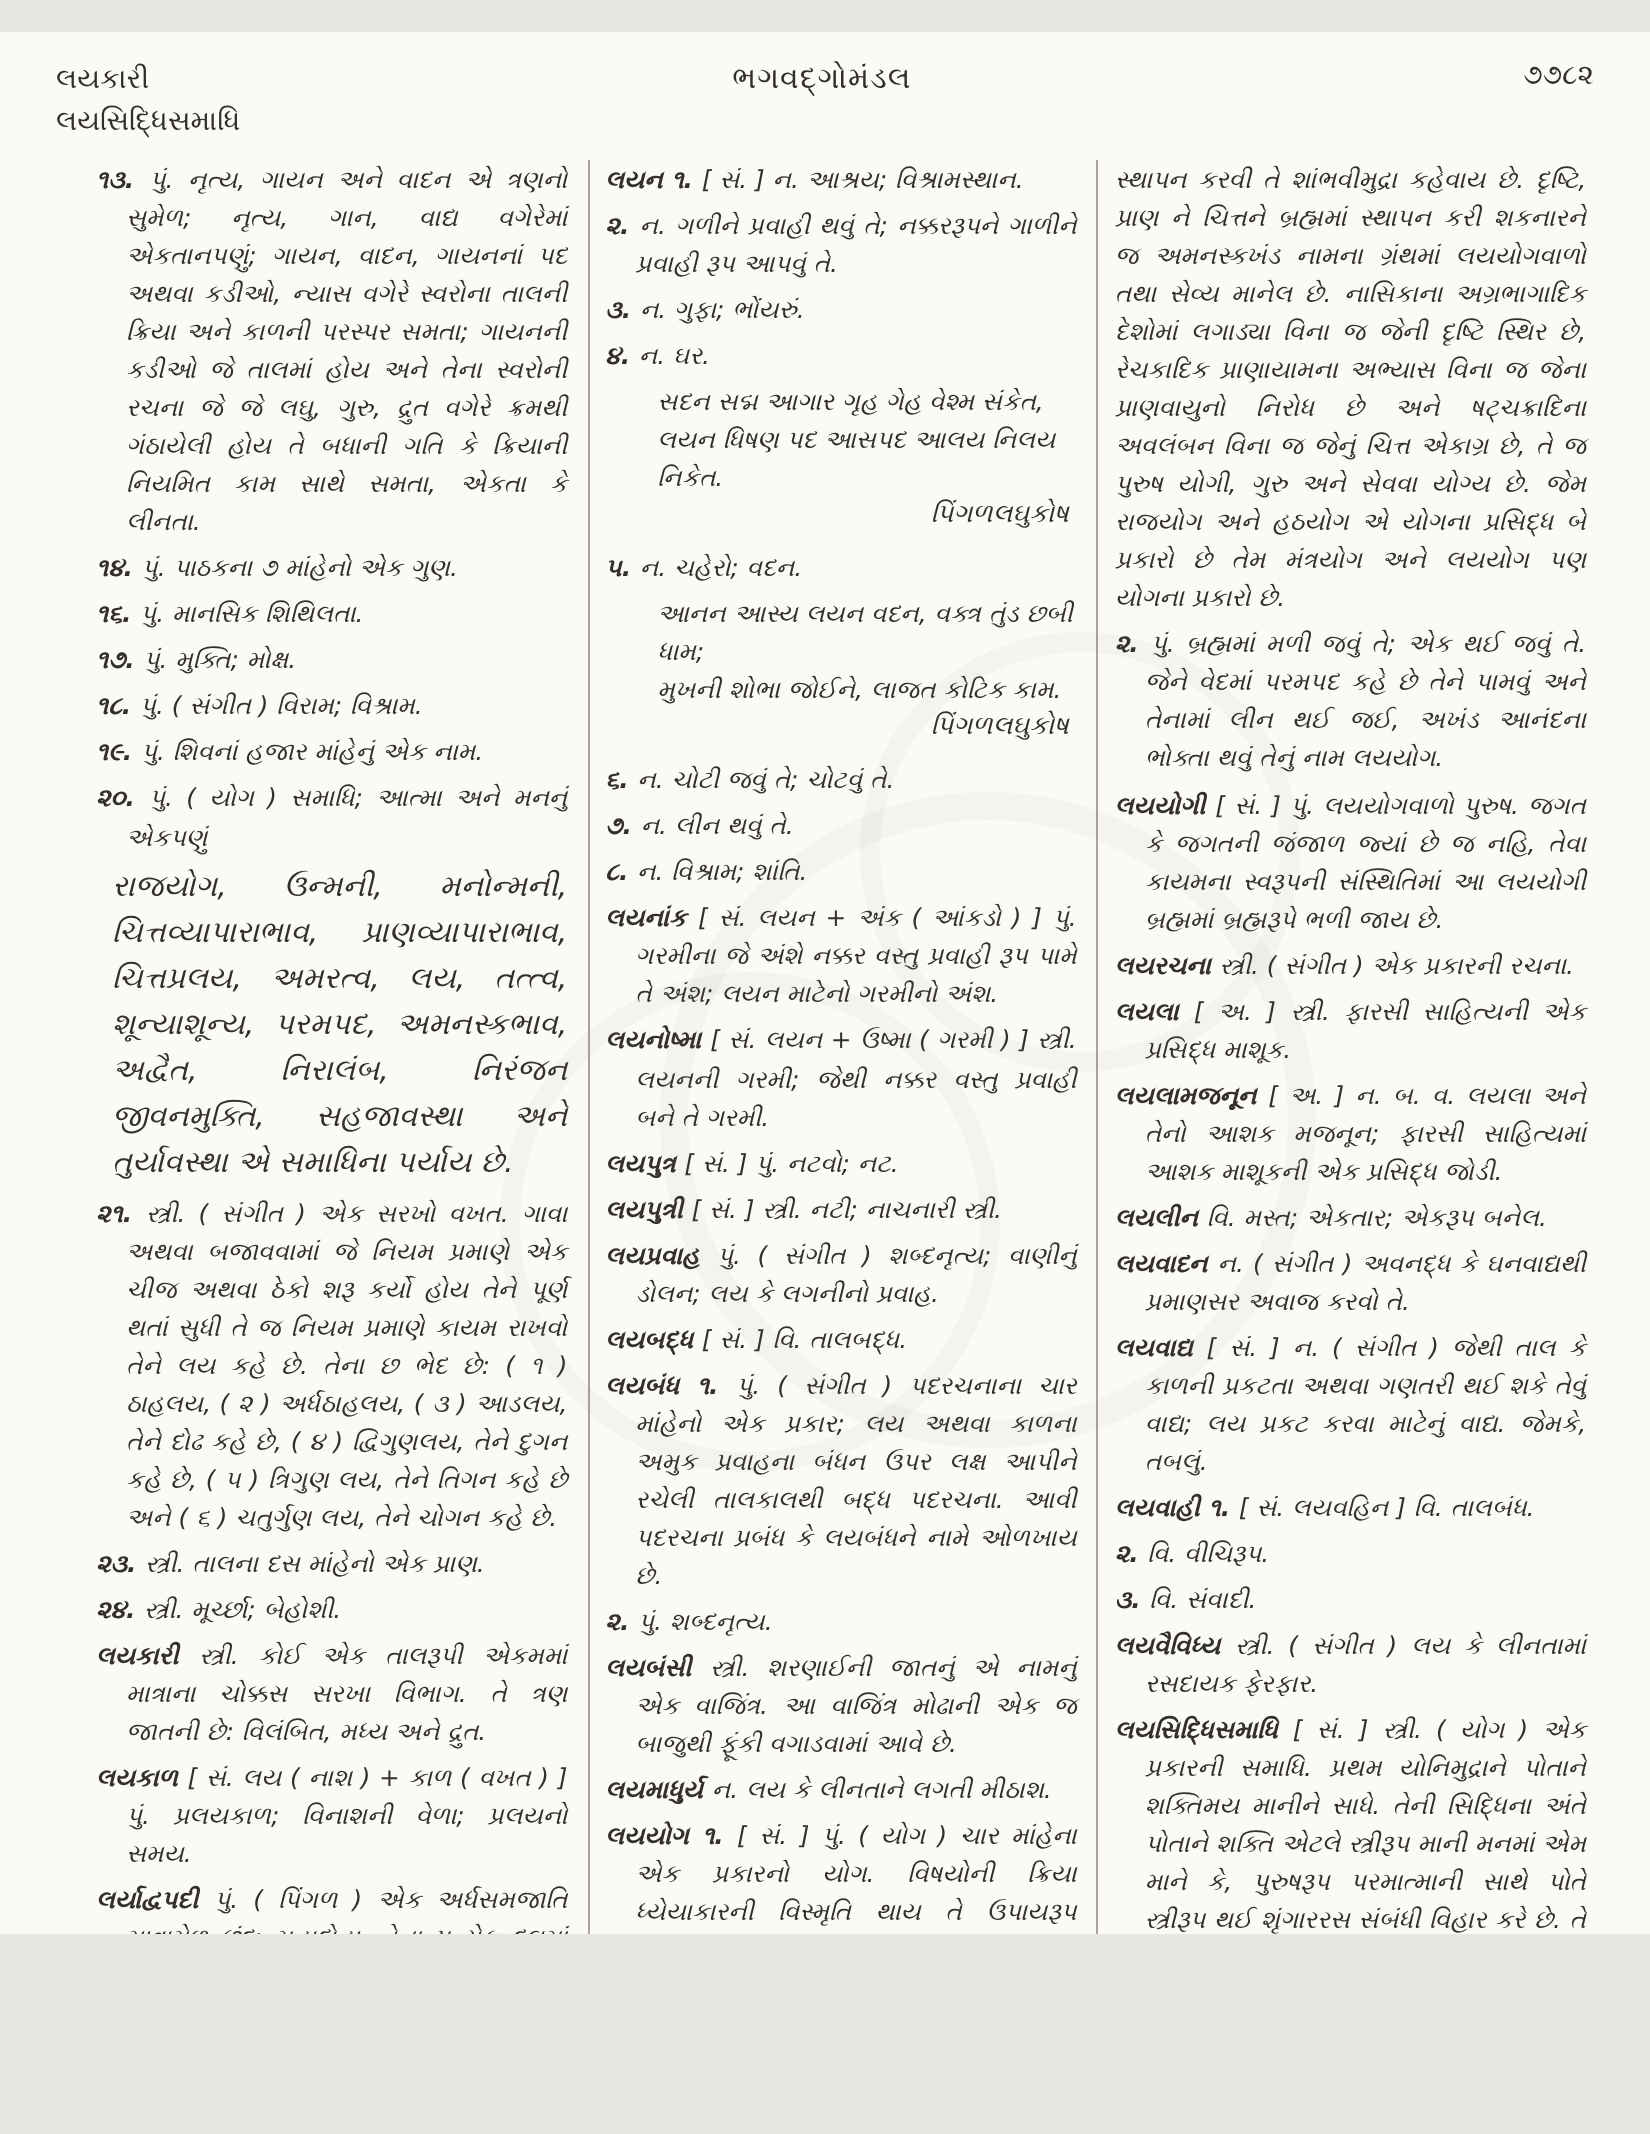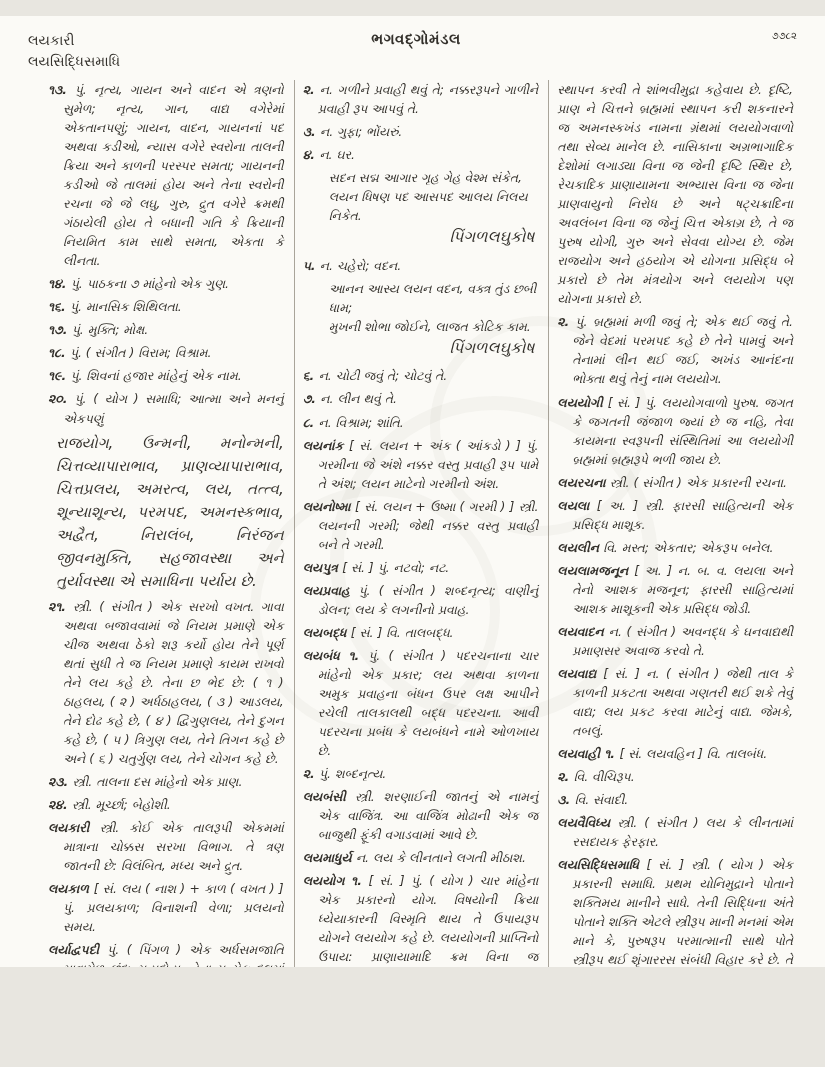--- a/index.html
+++ b/index.html
@@ -18,22 +18,22 @@
   .wm1{width:300px;height:300px;left:330px;top:380px;}
   .wm2{width:200px;height:200px;left:430px;top:300px;border-width:10px;}
   .wm3{width:230px;height:230px;left:250px;top:470px;border-width:10px;}
 
   .header{
     display:flex;align-items:flex-start;justify-content:space-between;
     padding:14px 28px 2px 28px;
   }
   .guide{line-height:1.5;font-size:14px;}
   .guide .gw{display:block;}
-  .title{font-size:15px;font-weight:bold;letter-spacing:.5px;transform:translateX(-30px);}
-  .pageno{font-size:10px;}
+  .title{font-size:15px;font-weight:normal;letter-spacing:.5px;transform:translateX(-30px);}
+  .pageno{font-size:14px;}
 
   .columns{
     display:flex;
     padding:6px 22px 10px 40px;
     gap:0;
     height:1000px;
     box-sizing:border-box;
     font-style:italic;
   }
   .col{
@@ -44,21 +44,21 @@
     overflow:hidden;
   }
   .col + .col{border-left:1px solid #a9a49a;}
 
   p{margin:0 0 4px 0;}
   .entry{padding-left:15px;text-indent:-15px;text-align:justify;}
   .cont{text-align:justify;}
   .syn{margin-left:8px;text-align:justify;font-size:15px;}
   .verse{margin-left:26px;margin-bottom:0;}
   .verse.spread{word-spacing:1.1em;}
-  .attrib{text-align:right;margin:0 4px 6px 0;font-size:16px;}
+  .attrib{text-align:right;margin:0 4px 6px 0;font-size:13px;}
   b{font-weight:bold;}
 </style>
 </head>
 <body>
 
 <div class="page">
   <div class="wm wm1"></div>
   <div class="wm wm2"></div>
   <div class="wm wm3"></div>
 
@@ -85,52 +85,54 @@
         <p class="entry"><b>૨૩. </b>સ્ત્રી. તાલના દસ માંહેનો એક પ્રાણ.</p>
         <p class="entry"><b>૨૪. </b>સ્ત્રી. મૂર્ચ્છા; બેહોશી.</p>
         <p class="entry"><b>લયકારી </b>સ્ત્રી. કોઈ એક તાલરૂપી એકમમાં માત્રાના ચોક્કસ સરખા વિભાગ. તે ત્રણ જાતની છે: વિલંબિત, મધ્ય અને દ્રુત.</p>
         <p class="entry"><b>લયકાળ </b>[ સં. લય ( નાશ ) + કાળ ( વખત ) ] પું. પ્રલયકાળ; વિનાશની વેળા; પ્રલયનો સમય.</p>
         <p class="entry"><b>લર્યાદ્વપદી </b>પું. ( પિંગળ ) એક અર્ધસમજાતિ માત્રામેળ છંદ; મહાદોહા. તેના પ્રત્યેક દલમાં સાત ચોકલિયા ગણ આવી ૨૮ માત્રા હોય છે. ૧, ૫, ૯, ૧૩, ૧૭, ૨૧, ૨૫ માત્રાએ તાલ આવે છે.</p>
         <p class="verse">ચોકલિયા ગણ મુનિ પ્રતિ દલમાં</p>
         <p class="verse spread">પ્રથમે તાલ જ ધરજે;</p>
         <p class="verse">ચારે ચઢતા લયદ્વિપદીમાં</p>
       </div>
       <div class="col">
+        <p class="entry"><b>લયન ૧. </b>[ સં. ] ન. આશ્રય; વિશ્રામસ્થાન.</p>
         <p class="entry"><b>૨. </b>ન. ગળીને પ્રવાહી થવું તે; નક્કરરૂપને ગાળીને પ્રવાહી રૂપ આપવું તે.</p>
         <p class="entry"><b>૩. </b>ન. ગુફા; ભોંયરું.</p>
         <p class="entry"><b>૪. </b>ન. ઘર.</p>
         <p class="verse">સદન સદ્મ આગાર ગૃહ ગેહ વેશ્મ સંકેત,</p>
         <p class="verse">લયન ધિષણ પદ આસપદ આલય નિલય નિકેત.</p>
         <p class="attrib">પિંગળલઘુકોષ</p>
         <p class="entry"><b>૫. </b>ન. ચહેરો; વદન.</p>
         <p class="verse">આનન આસ્ય લયન વદન, વક્ત્ર તુંડ છબી ધામ;</p>
         <p class="verse">મુખની શોભા જોઈને, લાજત કોટિક કામ.</p>
         <p class="attrib">પિંગળલઘુકોષ</p>
         <p class="entry"><b>૬. </b>ન. ચોટી જવું તે; ચોટવું તે.</p>
         <p class="entry"><b>૭. </b>ન. લીન થવું તે.</p>
         <p class="entry"><b>૮. </b>ન. વિશ્રામ; શાંતિ.</p>
         <p class="entry"><b>લયનાંક </b>[ સં. લયન + અંક ( આંકડો ) ] પું. ગરમીના જે અંશે નક્કર વસ્તુ પ્રવાહી રૂપ પામે તે અંશ; લયન માટેનો ગરમીનો અંશ.</p>
         <p class="entry"><b>લયનોષ્મા </b>[ સં. લયન + ઉષ્મા ( ગરમી ) ] સ્ત્રી. લયનની ગરમી; જેથી નક્કર વસ્તુ પ્રવાહી બને તે ગરમી.</p>
         <p class="entry"><b>લયપુત્ર </b>[ સં. ] પું. નટવો; નટ.</p>
+        <p class="entry"><b>લયપુત્રી </b>[ સં. ] સ્ત્રી. નટી; નાચનારી સ્ત્રી.</p>
         <p class="entry"><b>લયપ્રવાહ </b>પું. ( સંગીત ) શબ્દનૃત્ય; વાણીનું ડોલન; લય કે લગનીનો પ્રવાહ.</p>
         <p class="entry"><b>લયબદ્ધ </b>[ સં. ] વિ. તાલબદ્ધ.</p>
         <p class="entry"><b>લયબંધ ૧. </b>પું. ( સંગીત ) પદરચનાના ચાર માંહેનો એક પ્રકાર; લય અથવા કાળના અમુક પ્રવાહના બંધન ઉપર લક્ષ આપીને રચેલી તાલકાલથી બદ્ધ પદરચના. આવી પદરચના પ્રબંધ કે લયબંધને નામે ઓળખાય છે.</p>
         <p class="entry"><b>૨. </b>પું. શબ્દનૃત્ય.</p>
         <p class="entry"><b>લયબંસી </b>સ્ત્રી. શરણાઈની જાતનું એ નામનું એક વાજિંત્ર. આ વાજિંત્ર મોઢાની એક જ બાજુથી ફૂંકી વગાડવામાં આવે છે.</p>
         <p class="entry"><b>લયમાધુર્ય </b>ન. લય કે લીનતાને લગતી મીઠાશ.</p>
         <p class="entry"><b>લયયોગ ૧. </b>[ સં. ] પું. ( યોગ ) ચાર માંહેના એક પ્રકારનો યોગ. વિષયોની ક્રિયા ધ્યેયાકારની વિસ્મૃતિ થાય તે ઉપાયરૂપ યોગને લયયોગ કહે છે. લયયોગની પ્રાપ્તિનો ઉપાય: પ્રાણાયામાદિ ક્રમ વિના જ શાંભવીમુદ્રાના અભ્યાસથી લયયોગની પ્રાપ્તિ થાય છે. શાંભવીમુદ્રાનું સ્વરૂપ હઠયોગપ્રદીપિકામાં આ પ્રમાણે કહ્યું છે: આધારથી બ્રહ્મરંધ્રપર્યંતના ચક્રોમાંના કોઈપણ વાંછિત ચક્રમાં અંતઃકરણની વૃત્તિને સ્થાપન કરવી ને દૃષ્ટિને નિમેષોન્મેષરહિત શરીરની બહારના પ્રદેશમાં</p>
       </div>
       <div class="col">
         <p class="cont">સ્થાપન કરવી તે શાંભવીમુદ્રા કહેવાય છે. દૃષ્ટિ, પ્રાણ ને ચિત્તને બ્રહ્મમાં સ્થાપન કરી શકનારને જ અમનસ્કખંડ નામના ગ્રંથમાં લયયોગવાળો તથા સેવ્ય માનેલ છે. નાસિકાના અગ્રભાગાદિક દેશોમાં લગાડ્યા વિના જ જેની દૃષ્ટિ સ્થિર છે, રેચકાદિક પ્રાણાયામના અભ્યાસ વિના જ જેના પ્રાણવાયુનો નિરોધ છે અને ષટ્ચક્રાદિના અવલંબન વિના જ જેનું ચિત્ત એકાગ્ર છે, તે જ પુરુષ યોગી, ગુરુ અને સેવવા યોગ્ય છે. જેમ રાજયોગ અને હઠયોગ એ યોગના પ્રસિદ્ધ બે પ્રકારો છે તેમ મંત્રયોગ અને લયયોગ પણ યોગના પ્રકારો છે.</p>
         <p class="entry"><b>૨. </b>પું. બ્રહ્મમાં મળી જવું તે; એક થઈ જવું તે. જેને વેદમાં પરમપદ કહે છે તેને પામવું અને તેનામાં લીન થઈ જઈ, અખંડ આનંદના ભોક્તા થવું તેનું નામ લયયોગ.</p>
         <p class="entry"><b>લયયોગી </b>[ સં. ] પું. લયયોગવાળો પુરુષ. જગત કે જગતની જંજાળ જ્યાં છે જ નહિ, તેવા કાયમના સ્વરૂપની સંસ્થિતિમાં આ લયયોગી બ્રહ્મમાં બ્રહ્મરૂપે ભળી જાય છે.</p>
         <p class="entry"><b>લયરચના </b>સ્ત્રી. ( સંગીત ) એક પ્રકારની રચના.</p>
         <p class="entry"><b>લયલા </b>[ અ. ] સ્ત્રી. ફારસી સાહિત્યની એક પ્રસિદ્ધ માશૂક.</p>
+        <p class="entry"><b>લયલામજનૂન </b>[ અ. ] ન. બ. વ. લયલા અને તેનો આશક મજનૂન; ફારસી સાહિત્યમાં આશક માશૂકની એક પ્રસિદ્ધ જોડી.</p>
         <p class="entry"><b>લયલીન </b>વિ. મસ્ત; એકતાર; એકરૂપ બનેલ.</p>
-        <p class="entry"><b>લયલામજનૂન </b>[ અ. ] ન. બ. વ. લયલા અને તેનો આશક મજનૂન; ફારસી સાહિત્યમાં આશક માશૂકની એક પ્રસિદ્ધ જોડી.</p>
         <p class="entry"><b>લયવાદન </b>ન. ( સંગીત ) અવનદ્ધ કે ઘનવાદ્યથી પ્રમાણસર અવાજ કરવો તે.</p>
         <p class="entry"><b>લયવાદ્ય </b>[ સં. ] ન. ( સંગીત ) જેથી તાલ કે કાળની પ્રકટતા અથવા ગણતરી થઈ શકે તેવું વાદ્ય; લય પ્રકટ કરવા માટેનું વાદ્ય. જેમકે, તબલું.</p>
         <p class="entry"><b>લયવાહી ૧. </b>[ સં. લયવહિન ] વિ. તાલબંધ.</p>
         <p class="entry"><b>૨. </b>વિ. વીચિરૂપ.</p>
         <p class="entry"><b>૩. </b>વિ. સંવાદી.</p>
         <p class="entry"><b>લયવૈવિધ્ય </b>સ્ત્રી. ( સંગીત ) લય કે લીનતામાં રસદાયક ફેરફાર.</p>
         <p class="entry"><b>લયસિદ્ધિસમાધિ </b>[ સં. ] સ્ત્રી. ( યોગ ) એક પ્રકારની સમાધિ. પ્રથમ યોનિમુદ્રાને પોતાને શક્તિમય માનીને સાધે. તેની સિદ્ધિના અંતે પોતાને શક્તિ એટલે સ્ત્રીરૂપ માની મનમાં એમ માને કે, પુરુષરૂપ પરમાત્માની સાથે પોતે સ્ત્રીરૂપ થઈ શૃંગારરસ સંબંધી વિહાર કરે છે. તે વિહારરસમાં મગ્ન થઈ હું જ બ્રહ્મ છું, બીજો નથી તેવો જે અનુભવ થાય તે સમાધિને લયસિદ્ધિસમાધિ કહે છે.</p>
       </div>
     </div>
 </div>

